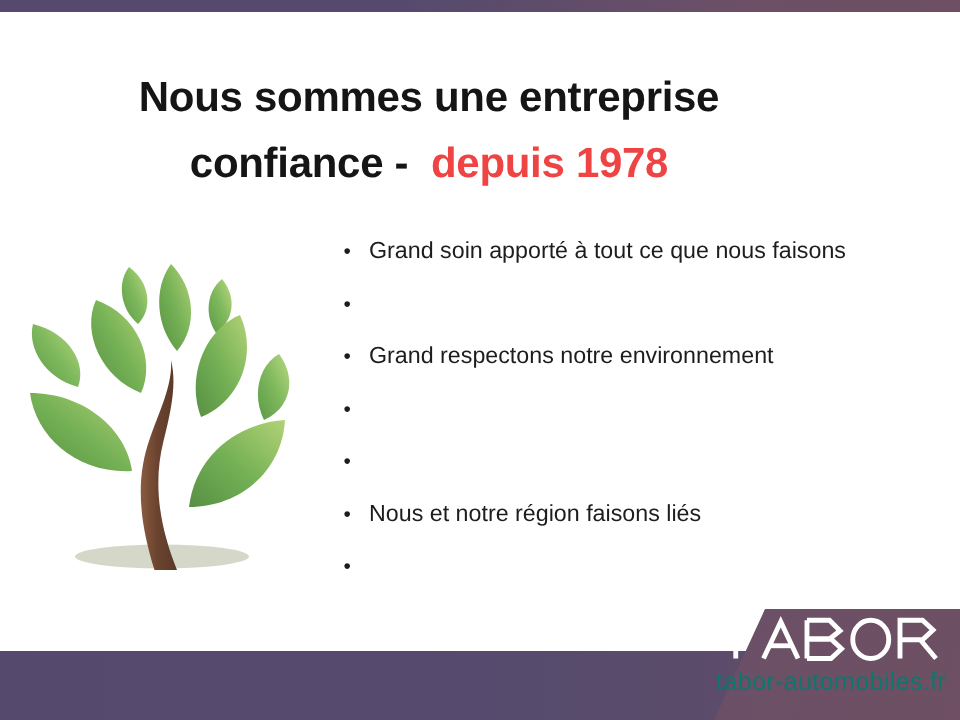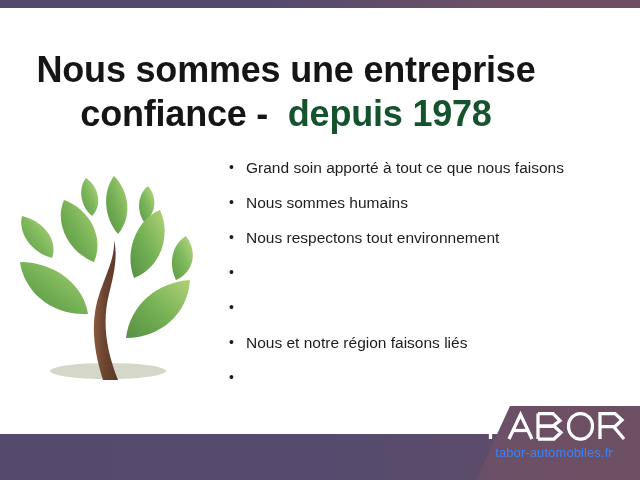--- a/index.html
+++ b/index.html
@@ -22,28 +22,28 @@
     width: 640px; height: 8px;
     background: linear-gradient(90deg, #554a6e 0%, #554a6e 42%, #6d5066 78%, #6e4f63 100%);
   }
 
   
   #headline {
     position: absolute;
     left: 0; top: 24px;
     width: 572px;
     text-align: center;
-    font-size: 36px;
+    font-size: 28px;
     font-weight: bold;
     color: #151515;
     line-height: 44px;
     letter-spacing: -0.2px;
   }
   #headline .line { display: block; white-space: pre; }
-  .accent-green { color: #14532d; }
+  .accent-green { color: #ef4444; }
 
   
   #tree-illustration {
     position: absolute;
     left: 8px; top: 152px;
     width: 215px; height: 235px;
   }
   #tree-illustration svg { display: block; width: 100%; height: 100%; }
 
   
@@ -97,22 +97,22 @@
     text-align: center;
   }
   #logo-wordmark {
     display: block;
     height: 36px;
   }
   #logo-wordmark svg { display: block; width: 160px; height: 36px; margin: 0 auto; }
   #logo-tagline {
     display: block;
     margin-top: 1px;
-    font-size: 13px;
-    color: #3b82f6;
+    font-size: 17px;
+    color: #0f766e;
     letter-spacing: 0.1px;
     white-space: nowrap;
   }
 </style>
 </head>
 <body>
 
 <div id="top-strip"></div>
 
 <h1 id="headline">
@@ -159,25 +159,24 @@
   </svg>
 </div>
 
 <ul id="bullet-list">
   <li>
     <span class="bullet-dot">•</span>
     <span>Grand soin apporté à tout ce que nous faisons</span>
   </li>
   <li>
     <span class="bullet-dot">•</span>
-    <span>Nous sommes humains</span>
-  </li>
-  <li>
-    <span class="bullet-dot">•</span>
-    <span>Nous respectons tout environnement</span>
+  </li>
+  <li>
+    <span class="bullet-dot">•</span>
+    <span>Grand respectons notre environnement</span>
   </li>
   <li>
     <span class="bullet-dot">•</span>
   </li>
   <li>
     <span class="bullet-dot">•</span>
   </li>
   <li>
     <span class="bullet-dot">•</span>
     <span>Nous et notre région faisons liés</span>

